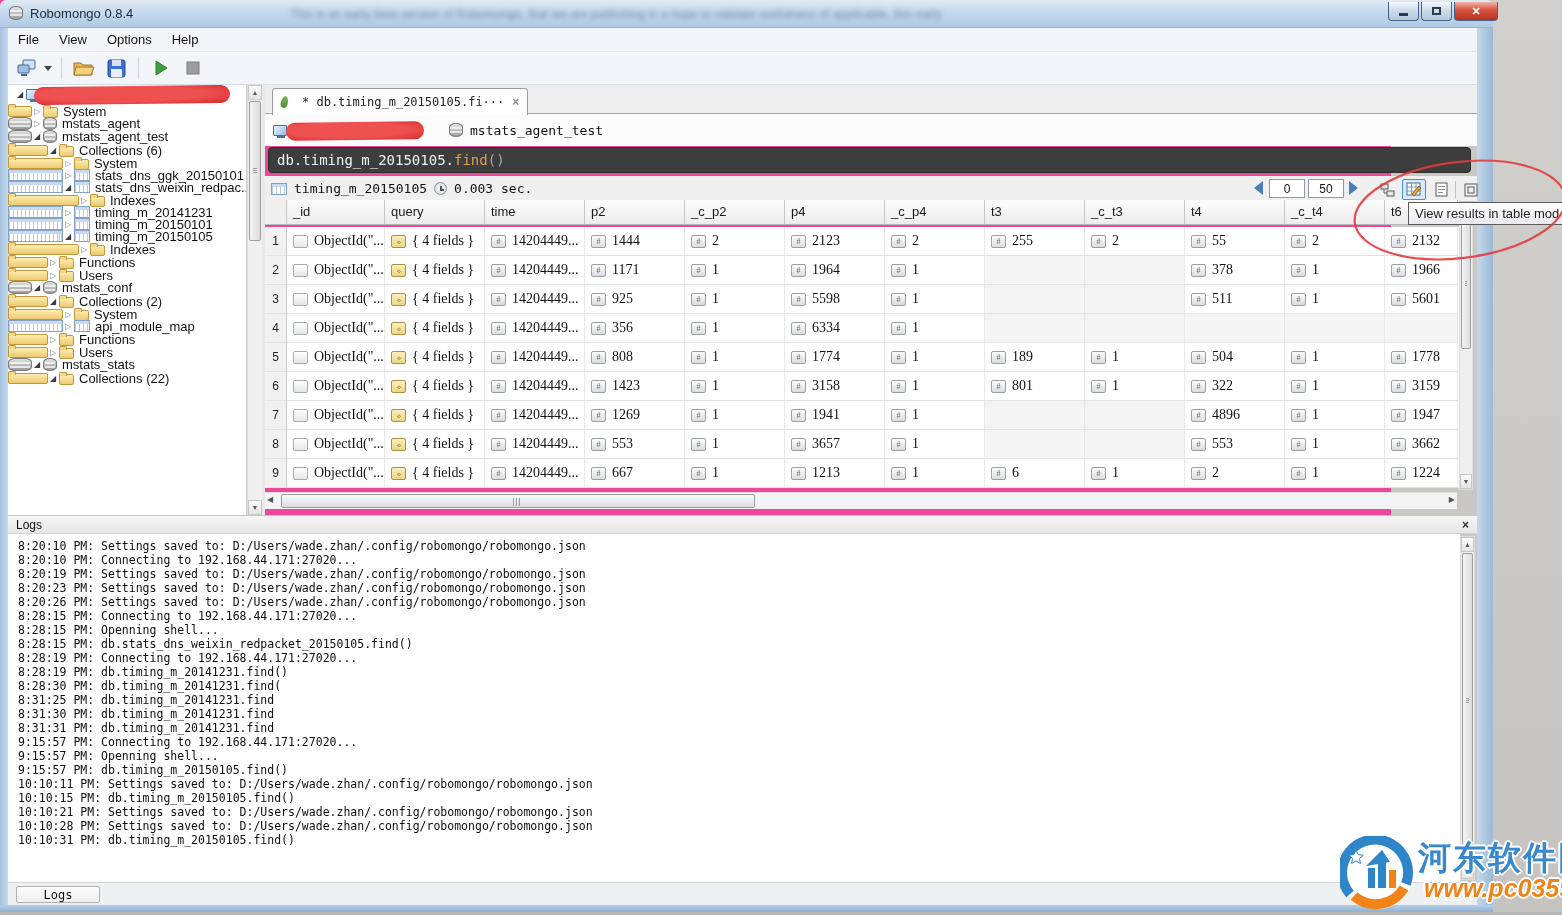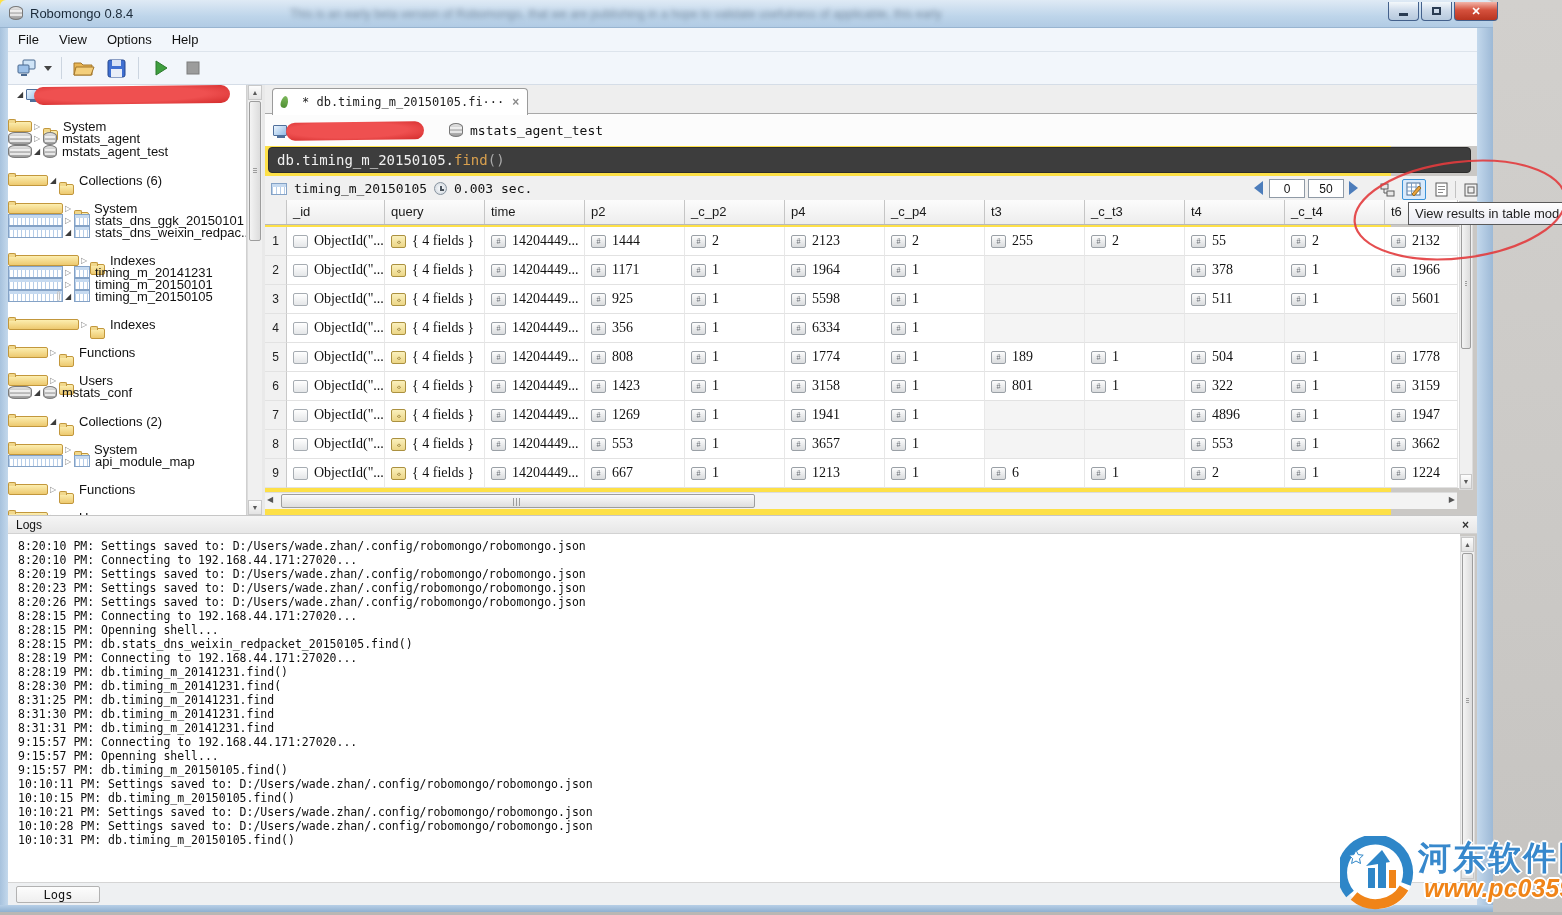--- a/index.html
+++ b/index.html
@@ -6,21 +6,21 @@
   *{box-sizing:border-box;}
   #stage{position:relative;width:1562px;height:915px;overflow:hidden;background:#cac8c5;
          font-family:"Liberation Sans",sans-serif;font-size:13px;color:#111;}
   .abs{position:absolute;}
 
   
   #desktop-right{left:1493px;top:0;width:69px;height:915px;background:linear-gradient(#d2d0cd,#c6c4c1);}
   #desktop-bottom{left:0;top:912px;width:1562px;height:3px;background:#b9b7b4;}
 
   
-  #win{left:0;top:0;width:1391px;height:912px;background:#fde047;}
+  #win{left:0;top:0;width:1391px;height:912px;background:#ec4899;}
   #frame-left{left:0;top:28px;width:8px;height:884px;background:linear-gradient(90deg,#a7c2dd,#c3d8ec);}
   #frame-right{left:1477px;top:28px;width:16px;height:884px;background:linear-gradient(90deg,#c3d8ec,#9db9d6);}
   #frame-bottom{left:0;top:905px;width:1493px;height:7px;background:linear-gradient(#b7cfe7,#8fb0d0);}
 
   
   #titlebar{left:0;top:0;width:1493px;height:28px;background:linear-gradient(#dfeaf5,#bed5ea 60%,#b1cbe4);
             border-bottom:1px solid #98b4d0;border-radius:6px 6px 0 0;}
   #title-icon{left:9px;top:6px;}
   #title-text{left:30px;top:6px;font-size:13px;color:#1c2b3a;}
   #ghost-text{left:290px;top:7px;width:880px;font-size:12px;color:#3c4f66;filter:blur(2.4px);opacity:.55;white-space:nowrap;overflow:hidden;}
@@ -57,21 +57,21 @@
   .titem{height:19px;display:flex;align-items:center;white-space:nowrap;position:relative;}
   .titem .arrow{width:12px;display:inline-block;text-align:center;font-size:8px;color:#6e6e6e;flex:none;}
   .titem.exp .arrow::before{content:"◢";color:#3c3c3c;}
   .titem.col .arrow::before{content:"▷";color:#8a8a8a;}
   .titem .tlabel{margin-left:5px;font-size:13px;}
   .titem.lvl1{padding-left:22px;} .titem.lvl2{padding-left:38px;}
   .titem.lvl3{padding-left:53px;} .titem.lvl4{padding-left:69px;}
   .titem.sel::after{content:"";position:absolute;left:48px;right:2px;top:0;bottom:0;
       border:1px solid #c6c6c6;border-radius:2px;background:rgba(232,232,232,.45);}
   .ticon{flex:none;display:inline-block;position:relative;}
-  .icon-folder{width:15px;height:11px;background:linear-gradient(#fceeb0,#edc96f);border:1px solid #c2973c;border-radius:2px;margin-top:17px;}
+  .icon-folder{width:15px;height:11px;background:linear-gradient(#fceeb0,#edc96f);border:1px solid #c2973c;border-radius:2px;margin-top:2px;}
   .icon-folder::before{content:"";position:absolute;top:-3px;left:-1px;width:6px;height:3px;background:#f1d88c;border:1px solid #c2973c;border-bottom:none;border-radius:2px 2px 0 0;}
   .icon-db{width:14px;height:13px;background:linear-gradient(#e2e2e2,#9c9c9c);border:1px solid #7b7b7b;border-radius:7px/4px;}
   .icon-db::before{content:"";position:absolute;left:1px;right:1px;top:3px;height:1.5px;background:rgba(255,255,255,.7);}
   .icon-db::after{content:"";position:absolute;left:1px;right:1px;top:7px;height:1.5px;background:rgba(255,255,255,.7);}
   .icon-table{width:16px;height:12px;border:1px solid #84a2c6;background:
       linear-gradient(#c6daf0,#c6daf0) 0 0/100% 3px no-repeat,
       repeating-linear-gradient(90deg,#b6cde8 0 1px,#fff 1px 4px),
       repeating-linear-gradient(#b6cde8 0 1px,#fff 1px 3px);}
   .icon-computer{width:14px;height:11px;border:1px solid #4f6f9b;border-radius:1px;background:linear-gradient(135deg,#eaf4fd,#93bbe6);}
   .icon-computer::after{content:"";position:absolute;left:3px;bottom:-3px;width:8px;height:2px;background:#4f6f9b;}

